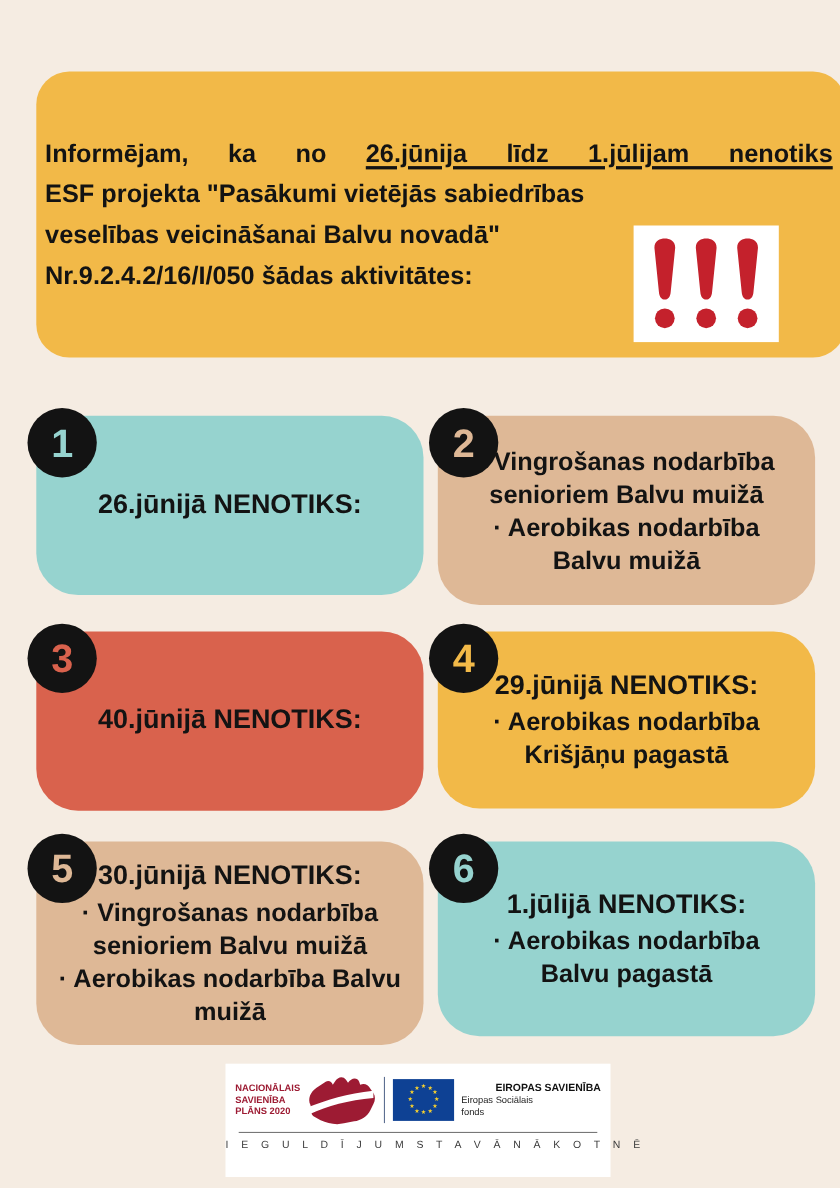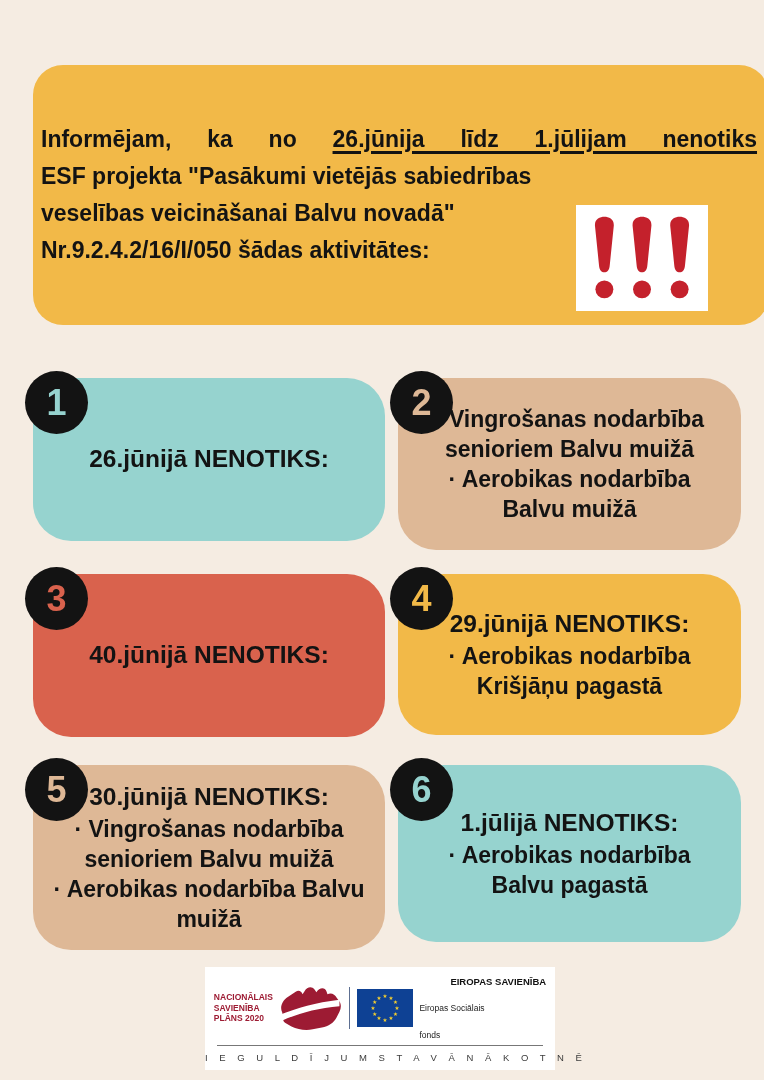--- a/index.html
+++ b/index.html
@@ -42,21 +42,21 @@
   
   .footer{
     position:absolute; left:205px; top:967px; width:350px; height:103px;
     background:#ffffff; box-sizing:border-box;
   }
   .logo-row{ display:flex; align-items:center; justify-content:center; padding:9px 6px 0;}
   .nap-text{ font-size:8.5px; font-weight:700; line-height:1.25; text-align:left;}
   .logo-divider{ width:1.5px; height:42px; background:#5d6f91; margin:0 7px 0 4px;}
   .eu-text{ margin-left:6px; text-align:left;}
   .eu-title{ font-size:9.5px; font-weight:700; color:#111;margin-left:31px;}
-  .eu-sub{ font-size:8.5px; color:#222; line-height:1.25;margin-top:16px;}
+  .eu-sub{ font-size:8.5px; color:#222; line-height:1.25;}
   .rule{ border-top:1.5px solid #777; margin:5px 12px 0;}
   .tagline{ text-align:left; font-size:9.5px; letter-spacing:4.5px; color:#3c3c3c; margin-top:6px; white-space:nowrap;}
 </style>
 </head>
 <body>
 
 <div class="canvas" style="background: rgb(245, 236, 226);">
 
   <section class="header" style="background: rgb(242, 185, 72);">
     <p class="hline justify"><span>Informējam, ka no </span><span class="uline">26.jūnija līdz 1.jūlijam nenotiks</span></p>

